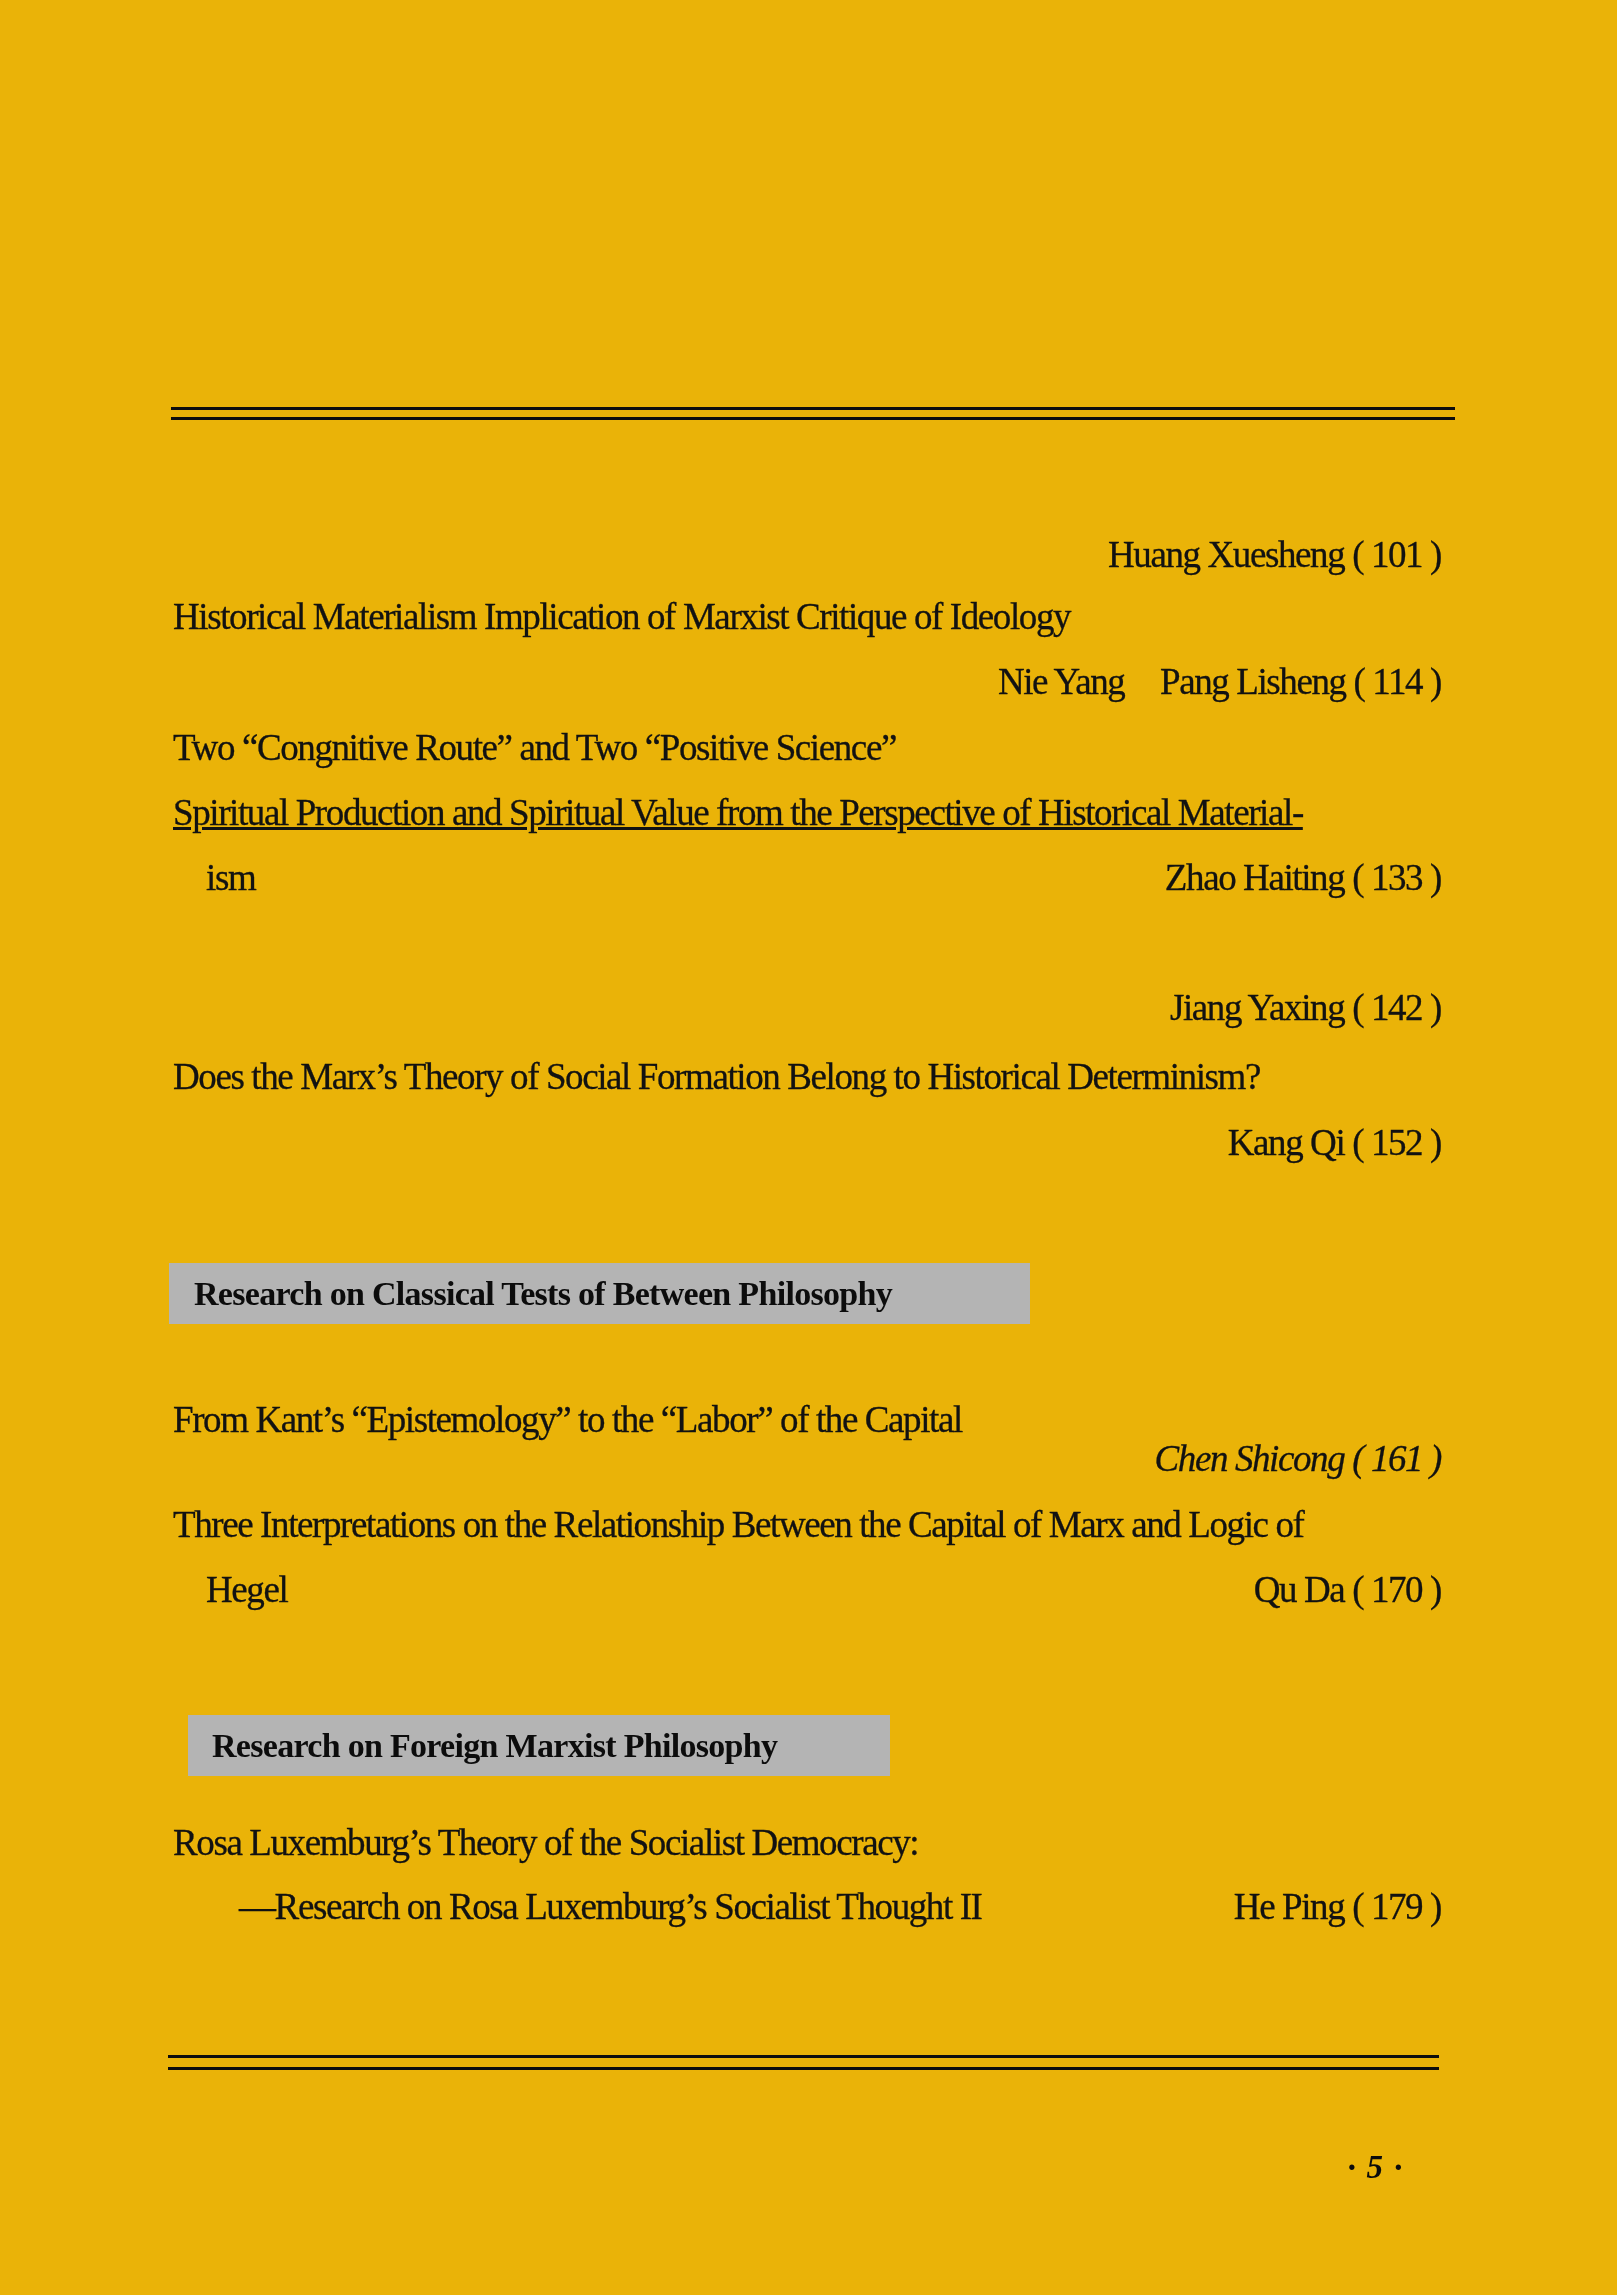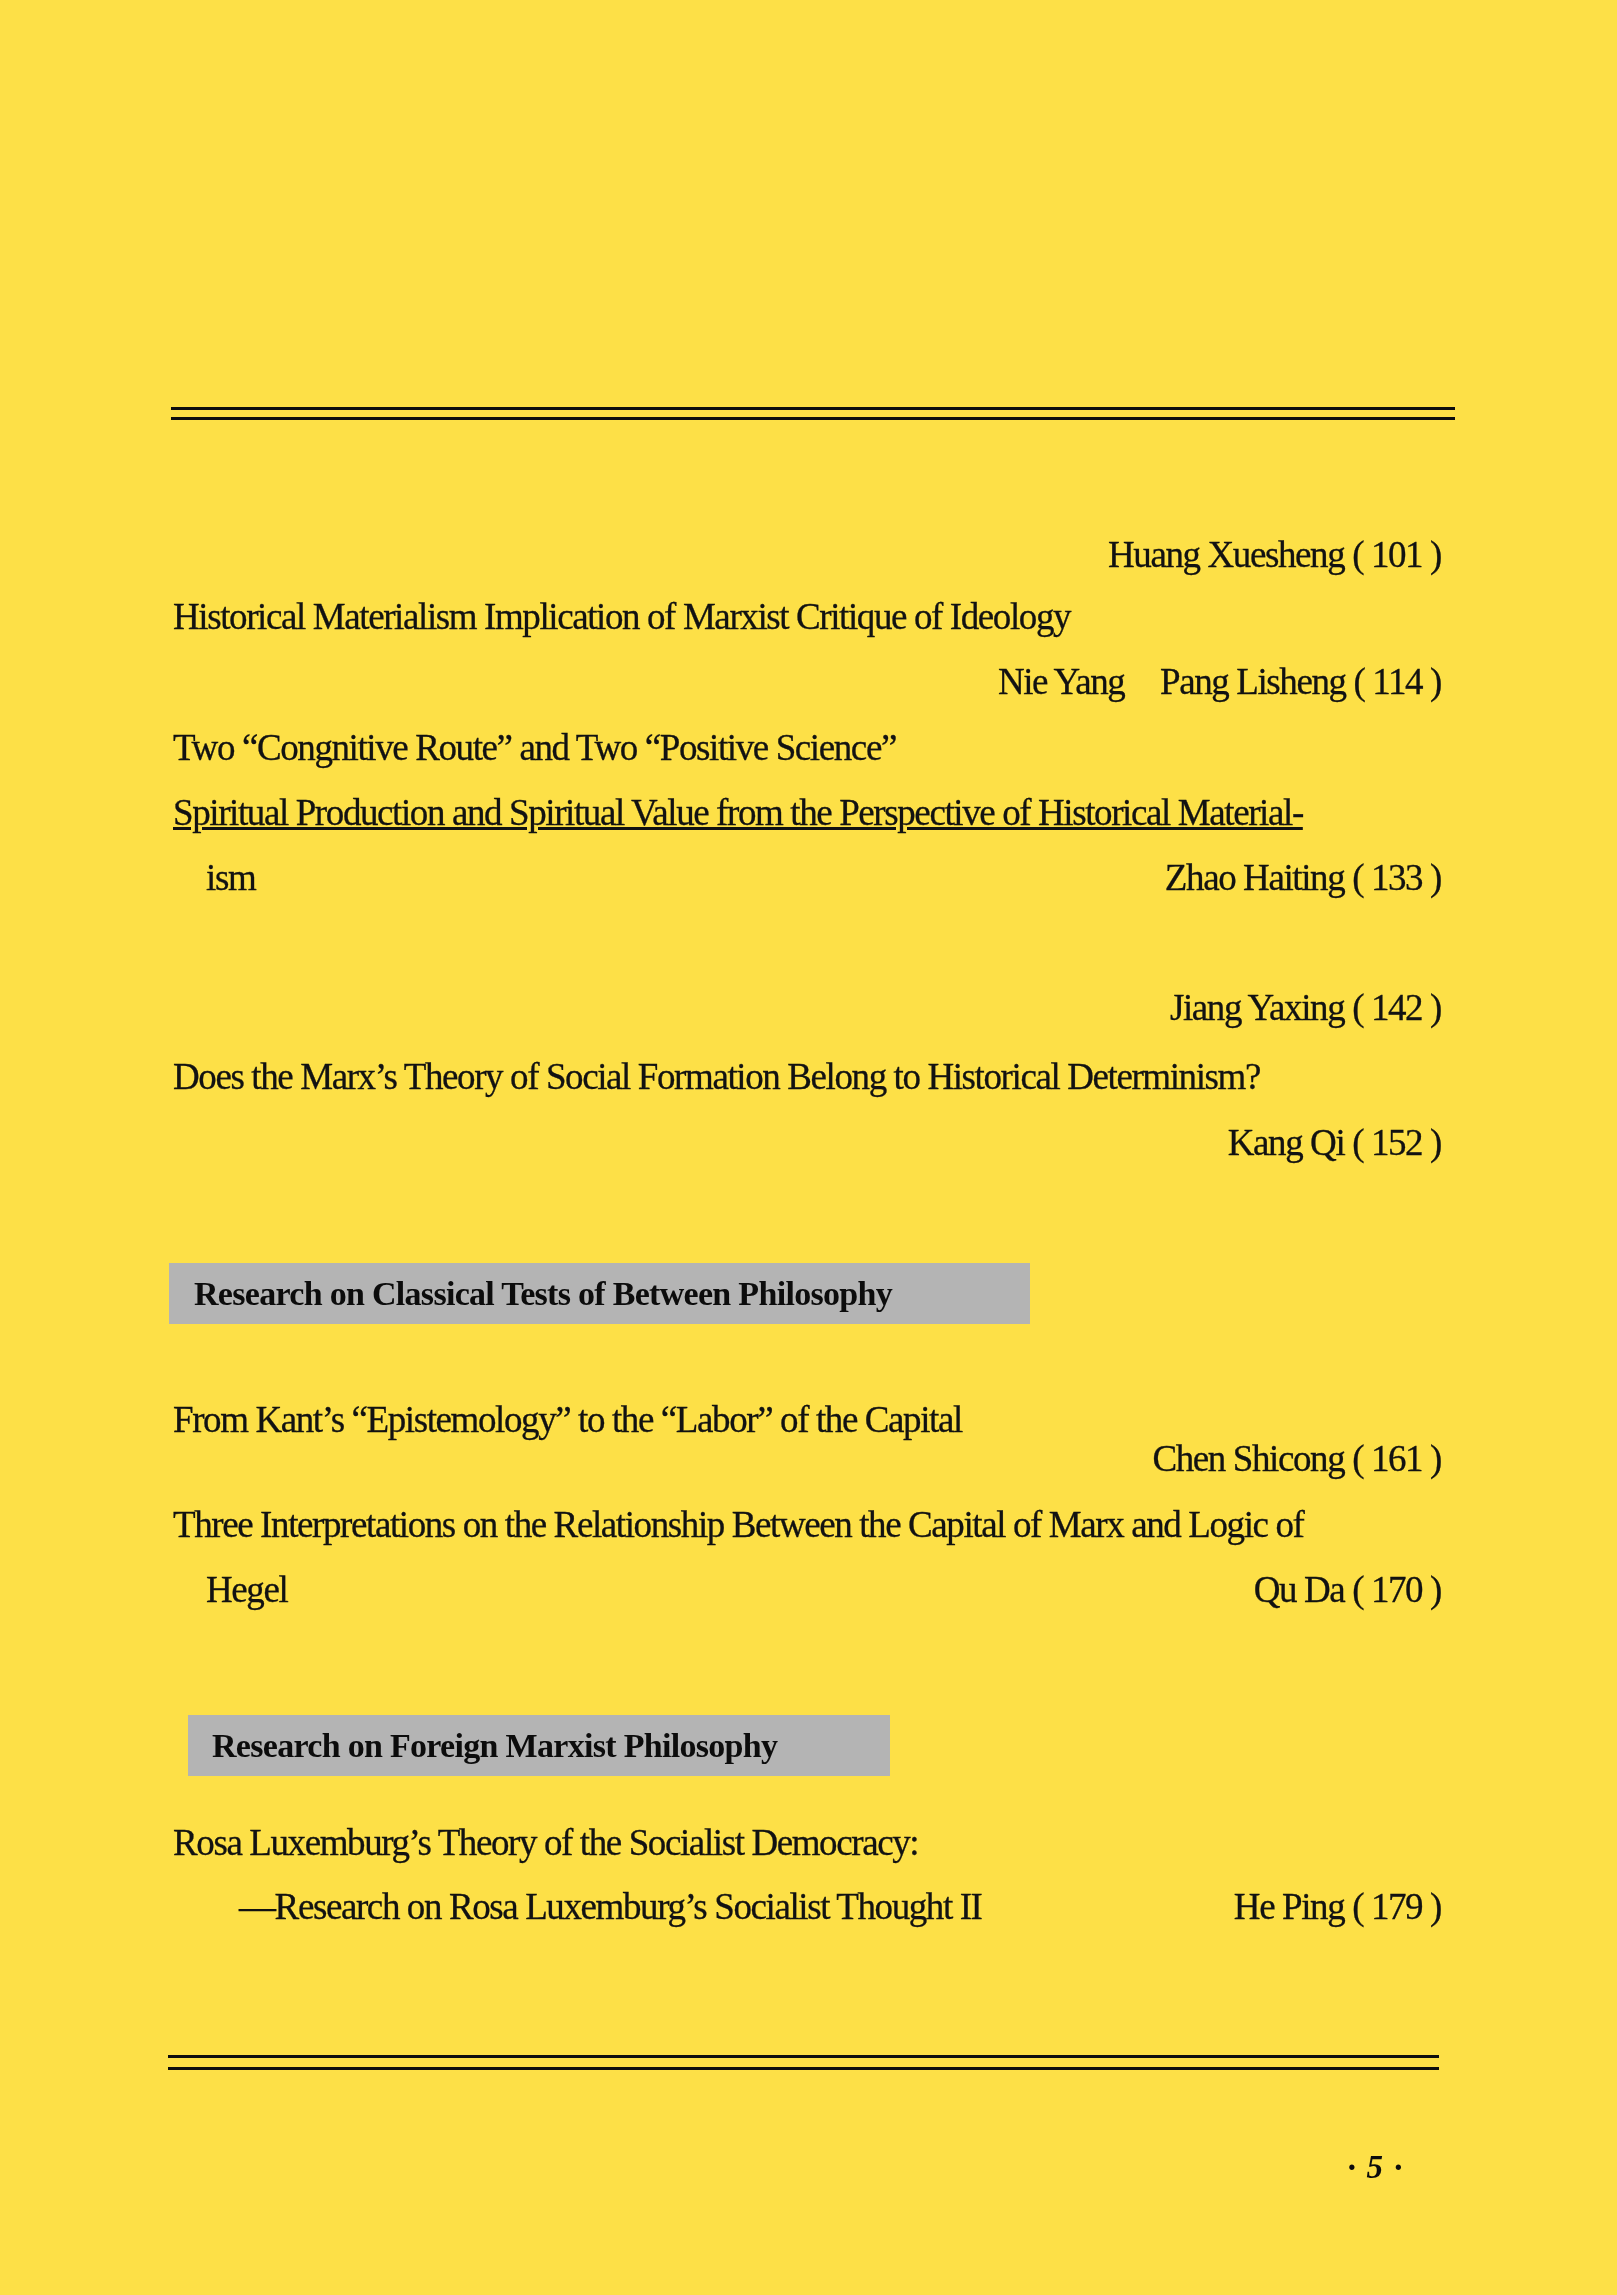--- a/index.html
+++ b/index.html
@@ -1,20 +1,20 @@
 <!DOCTYPE html>
 <html style="font-size:10.4px"><head>
 <meta charset="utf-8">
 <style>
   html, body { margin: 0; padding: 0; background: #ffffff; }
   .page {
     position: relative;
     width: 1617px;
     height: 2295px;
-    background: #fde047;
+    background: #eab308;
     font-family: "Liberation Serif", "DejaVu Serif", serif;
     color: #121212;
     overflow: hidden;
   }
   
   .double-rule {
     position: absolute;
     border-top: 3.3px solid #0e0e0e;
     border-bottom: 3.3px solid #0e0e0e;
   }
@@ -71,21 +71,21 @@
     font-style: italic;
     font-weight: 700;
     letter-spacing: 1.3px;
     color: #0c0c0c;
   }
 
   
   .y1  { top: 522px;  } .y2  { top: 584px;  } .y3  { top: 649px;  }
   .y4  { top: 715px; align-items: center; } .y5  { top: 780px; text-decoration: underline; } .y6  { top: 845px; }
   .y7  { top: 910px; } .y8  { top: 975px; } .y9  { top: 1044px; }
-  .y10 { top: 1110px; } .y11 { top: 1387px; } .y12 { top: 1426px; }
+  .y10 { top: 1110px; } .y11 { top: 1387px; } .y12 { top: 1426px; font-style: italic; }
   .y13 { top: 1492px; } .y14 { top: 1557px; } .y15 { top: 1810px; }
   .y16 { top: 1874px; }
 </style>
 </head>
 <body>
 
 <div class="page">
 
   <div class="double-rule rule-top"></div>
 

